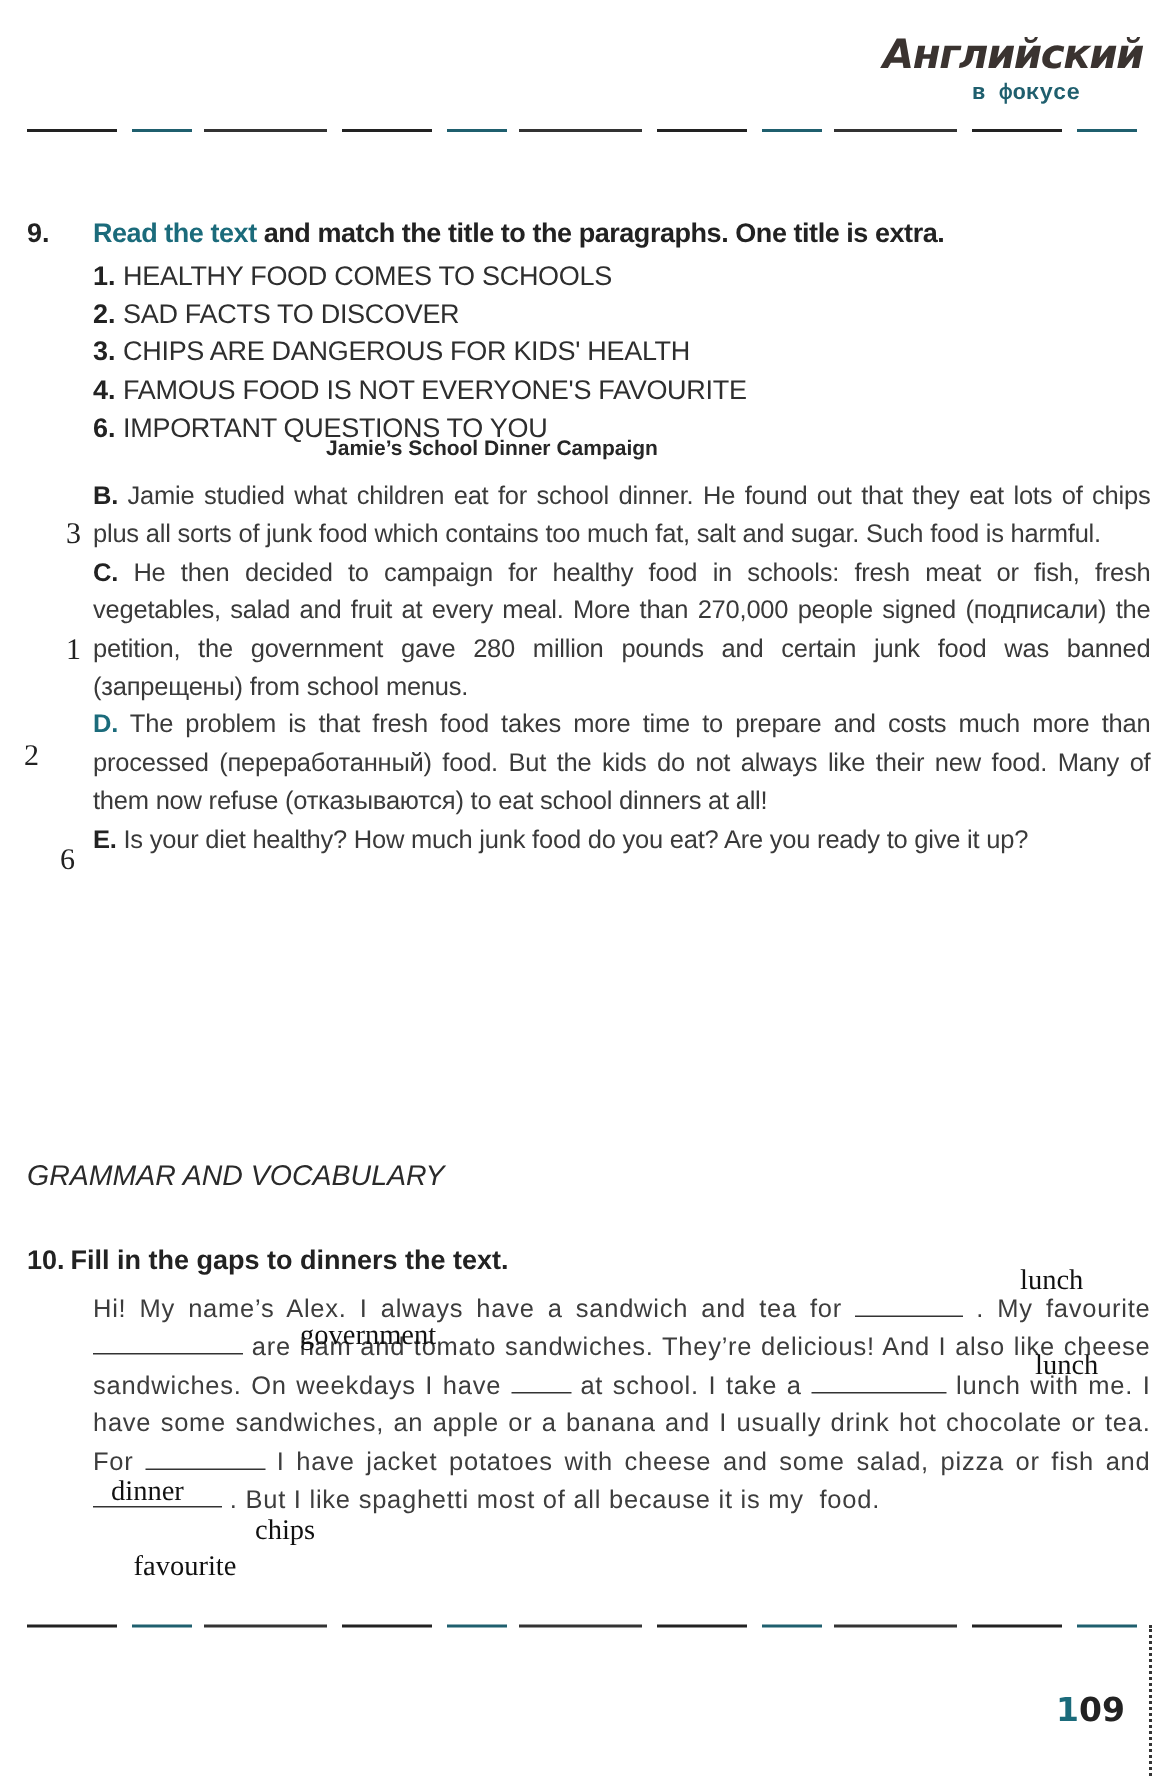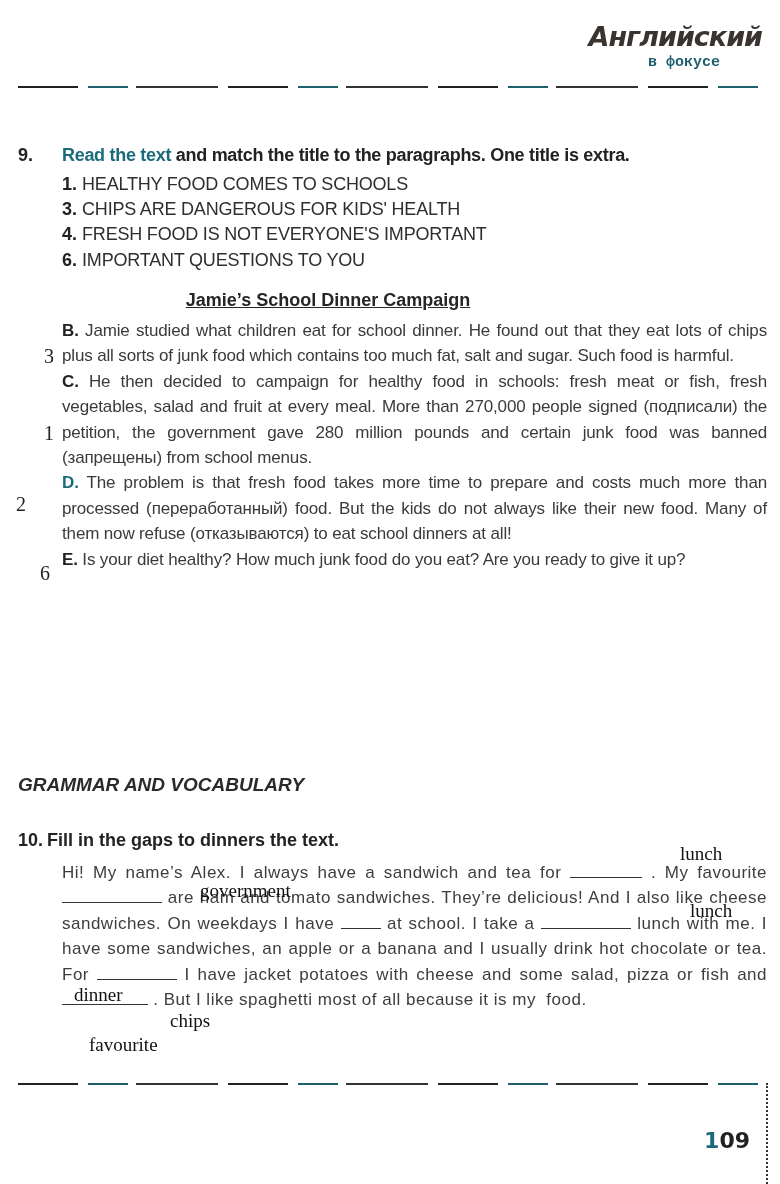--- a/index.html
+++ b/index.html
@@ -19,29 +19,29 @@
 
   .task9 { position: absolute; left: 18px; top: 104px; width: 752px; margin-top: 41px; }
   .task-num { display: inline-block; width: 44px; font-weight: bold; font-size: 18px; color: #222; }
   .task-head { font-family: "Liberation Sans", sans-serif; font-weight: bold; font-size: 18px; color: #222; letter-spacing: -0.3px; }
   .teal { color: #1b6b7b; }
 
   .titles { list-style: none; margin: 6px 0 0 44px; padding: 0; font-family: "Liberation Sans", sans-serif; font-size: 18px; line-height: 25.2px; color: #2e2e2e; }
   .titles li b { color: #222; }
   .title-text { letter-spacing: -0.2px; }
 
-  .story-title { position: absolute; left: 0; width: 616px; top: 290px; text-align: center; font-family: "Liberation Sans", sans-serif; font-weight: bold; font-size: 18px; color: #262626; padding-left: 40px; box-sizing: border-box; text-decoration: underline; }
+  .story-title { position: absolute; left: 0; width: 616px; top: 290px; text-align: center; font-family: "Liberation Sans", sans-serif; font-weight: bold; font-size: 14px; color: #262626; padding-left: 40px; box-sizing: border-box; }
 
   .paras { position: absolute; left: 62px; top: 318px; width: 705px; font-family: "Liberation Sans", sans-serif; font-size: 17px; line-height: 25.4px; color: #3a3a3a; text-align: justify; letter-spacing: -0.15px; }
   .para { position: relative; }
   .para-letter { font-weight: bold; color: #222; }
   .para-d .para-letter { color: #1b6b7b; }
   .answer-mark { position: absolute; font-family: "Liberation Serif", serif; font-size: 20px; color: #222; }
 
-  .section { position: absolute; left: 18px; top: 774px; font-family: "Liberation Sans", sans-serif; font-weight: bold; font-style: italic; font-size: 19px; color: #2a2a2a; }
+  .section { position: absolute; left: 18px; top: 774px; font-family: "Liberation Sans", sans-serif; font-weight: normal; font-style: italic; font-size: 19px; color: #2a2a2a; }
 
   .task10 { position: absolute; left: 18px; top: 830px; width: 752px; }
   .task10-head { font-family: "Liberation Sans", sans-serif; font-weight: bold; font-size: 18px; color: #222; text-align: center; }
   .fill { position: absolute; left: 62px; top: 860px; width: 705px; font-family: "Liberation Sans", sans-serif; font-size: 17px; line-height: 25.4px; color: #3d3d3d; text-align: justify; letter-spacing: 0.5px; }
   .gap { display: inline-block; border-bottom: 1px solid #333; min-width: 72px; height: 14px; vertical-align: baseline; }
   .hand { position: absolute; font-family: "Liberation Serif", serif; font-size: 19px; color: #111; white-space: nowrap; }
 
   .page-num { position: absolute; right: 30px; top: 1128px; font-family: "DejaVu Sans", sans-serif; font-weight: bold; font-size: 22px; color: #222; }
   .page-num .first { color: #1b6b7b; }
 </style>
@@ -53,22 +53,23 @@
   <div class="logo-sub">в фокусе</div>
 </div>
 <div class="rule rule-top"></div>
 
 <div class="task9">
   <div>
     <span class="task-num sans">9.</span><span class="task-head"><span class="teal">Read the text</span><span> and match the title to the paragraphs. One title is extra.</span></span>
   </div>
   <ol class="titles">
     <li><b>1.</b> <span class="title-text">HEALTHY FOOD COMES TO SCHOOLS</span></li>
+    <li><b>2.</b> <span class="title-text">SAD FACTS TO DISCOVER</span></li>
     <li><b>3.</b> <span class="title-text">CHIPS ARE DANGEROUS FOR KIDS' HEALTH</span></li>
-    <li><b>4.</b> <span class="title-text">FRESH FOOD IS NOT EVERYONE'S IMPORTANT</span></li>
+    <li><b>4.</b> <span class="title-text">FAMOUS FOOD IS NOT EVERYONE'S FAVOURITE</span></li>
     <li><b>6.</b> <span class="title-text">IMPORTANT QUESTIONS TO YOU</span></li>
   </ol>
 </div>
 
 <div class="story-title">Jamie’s School Dinner Campaign</div>
 
 <div class="paras">
   <div class="para">
     <span class="para-letter">B.</span><span> Jamie studied what children eat for school dinner. He found out that they eat lots of chips plus all sorts of junk food which contains too much fat, salt and sugar. Such food is harmful.</span>
     <span class="answer-mark" style="left:-18px; top:26px;">3</span>

